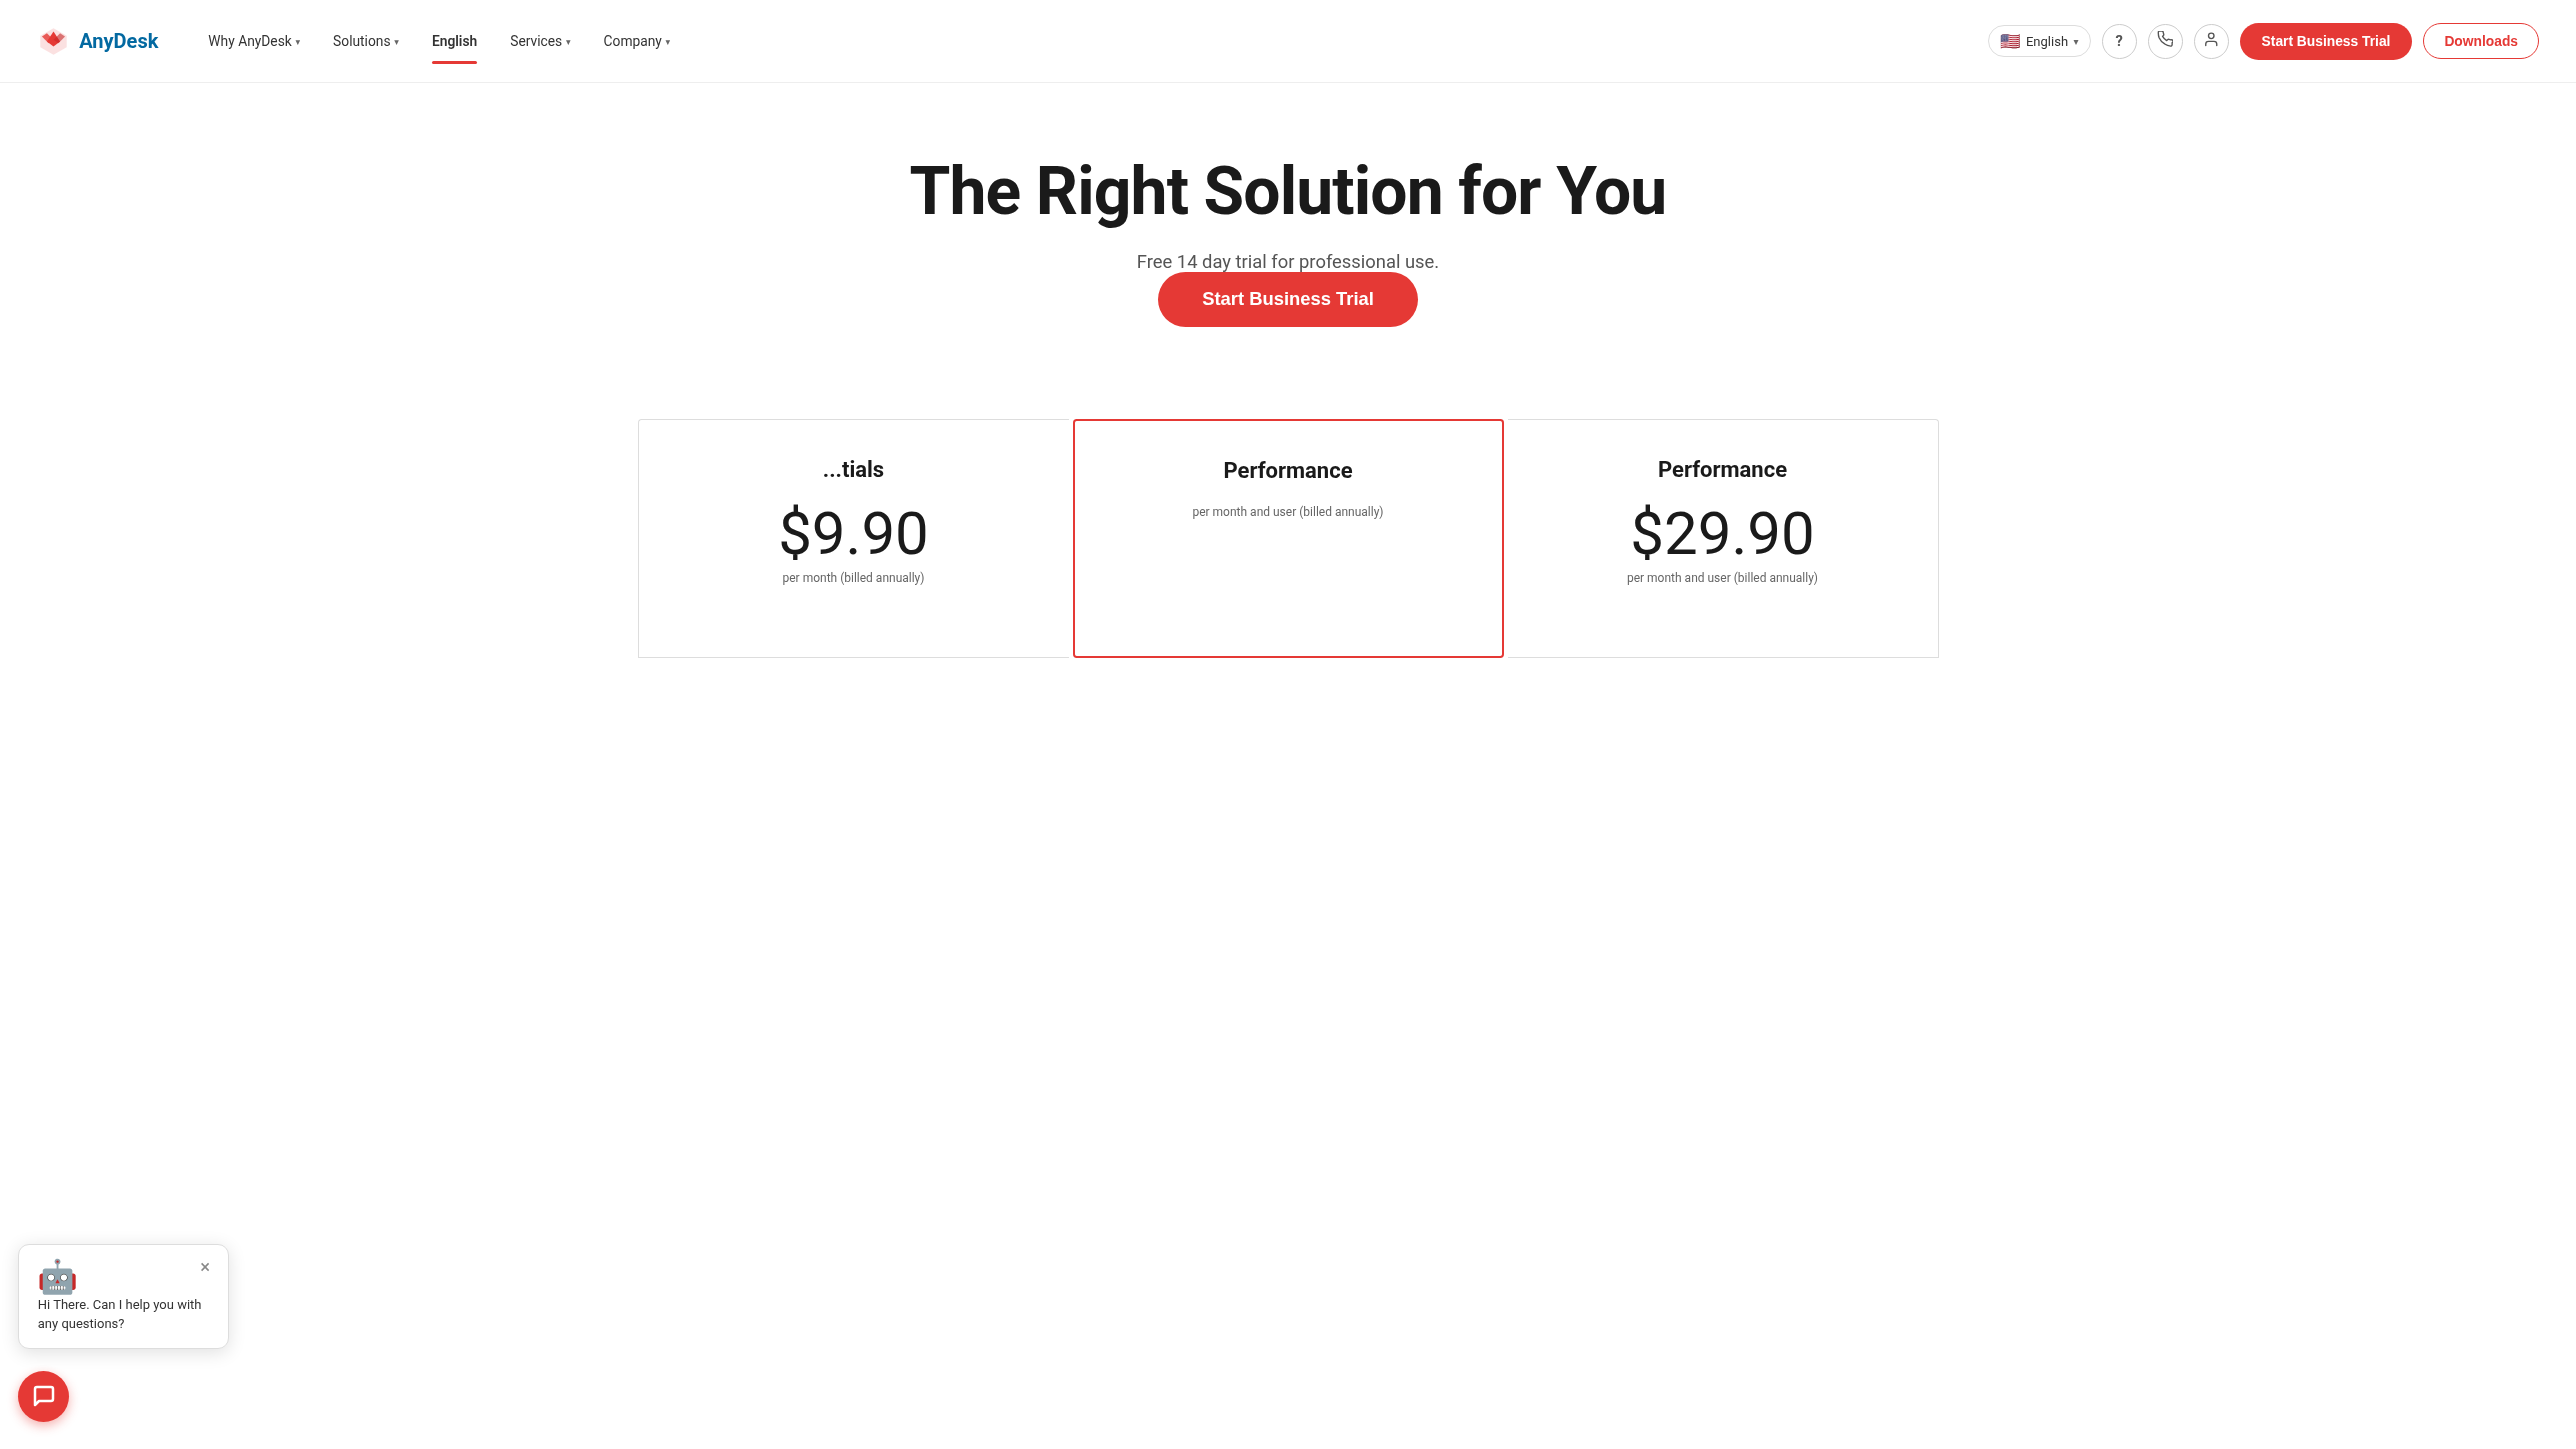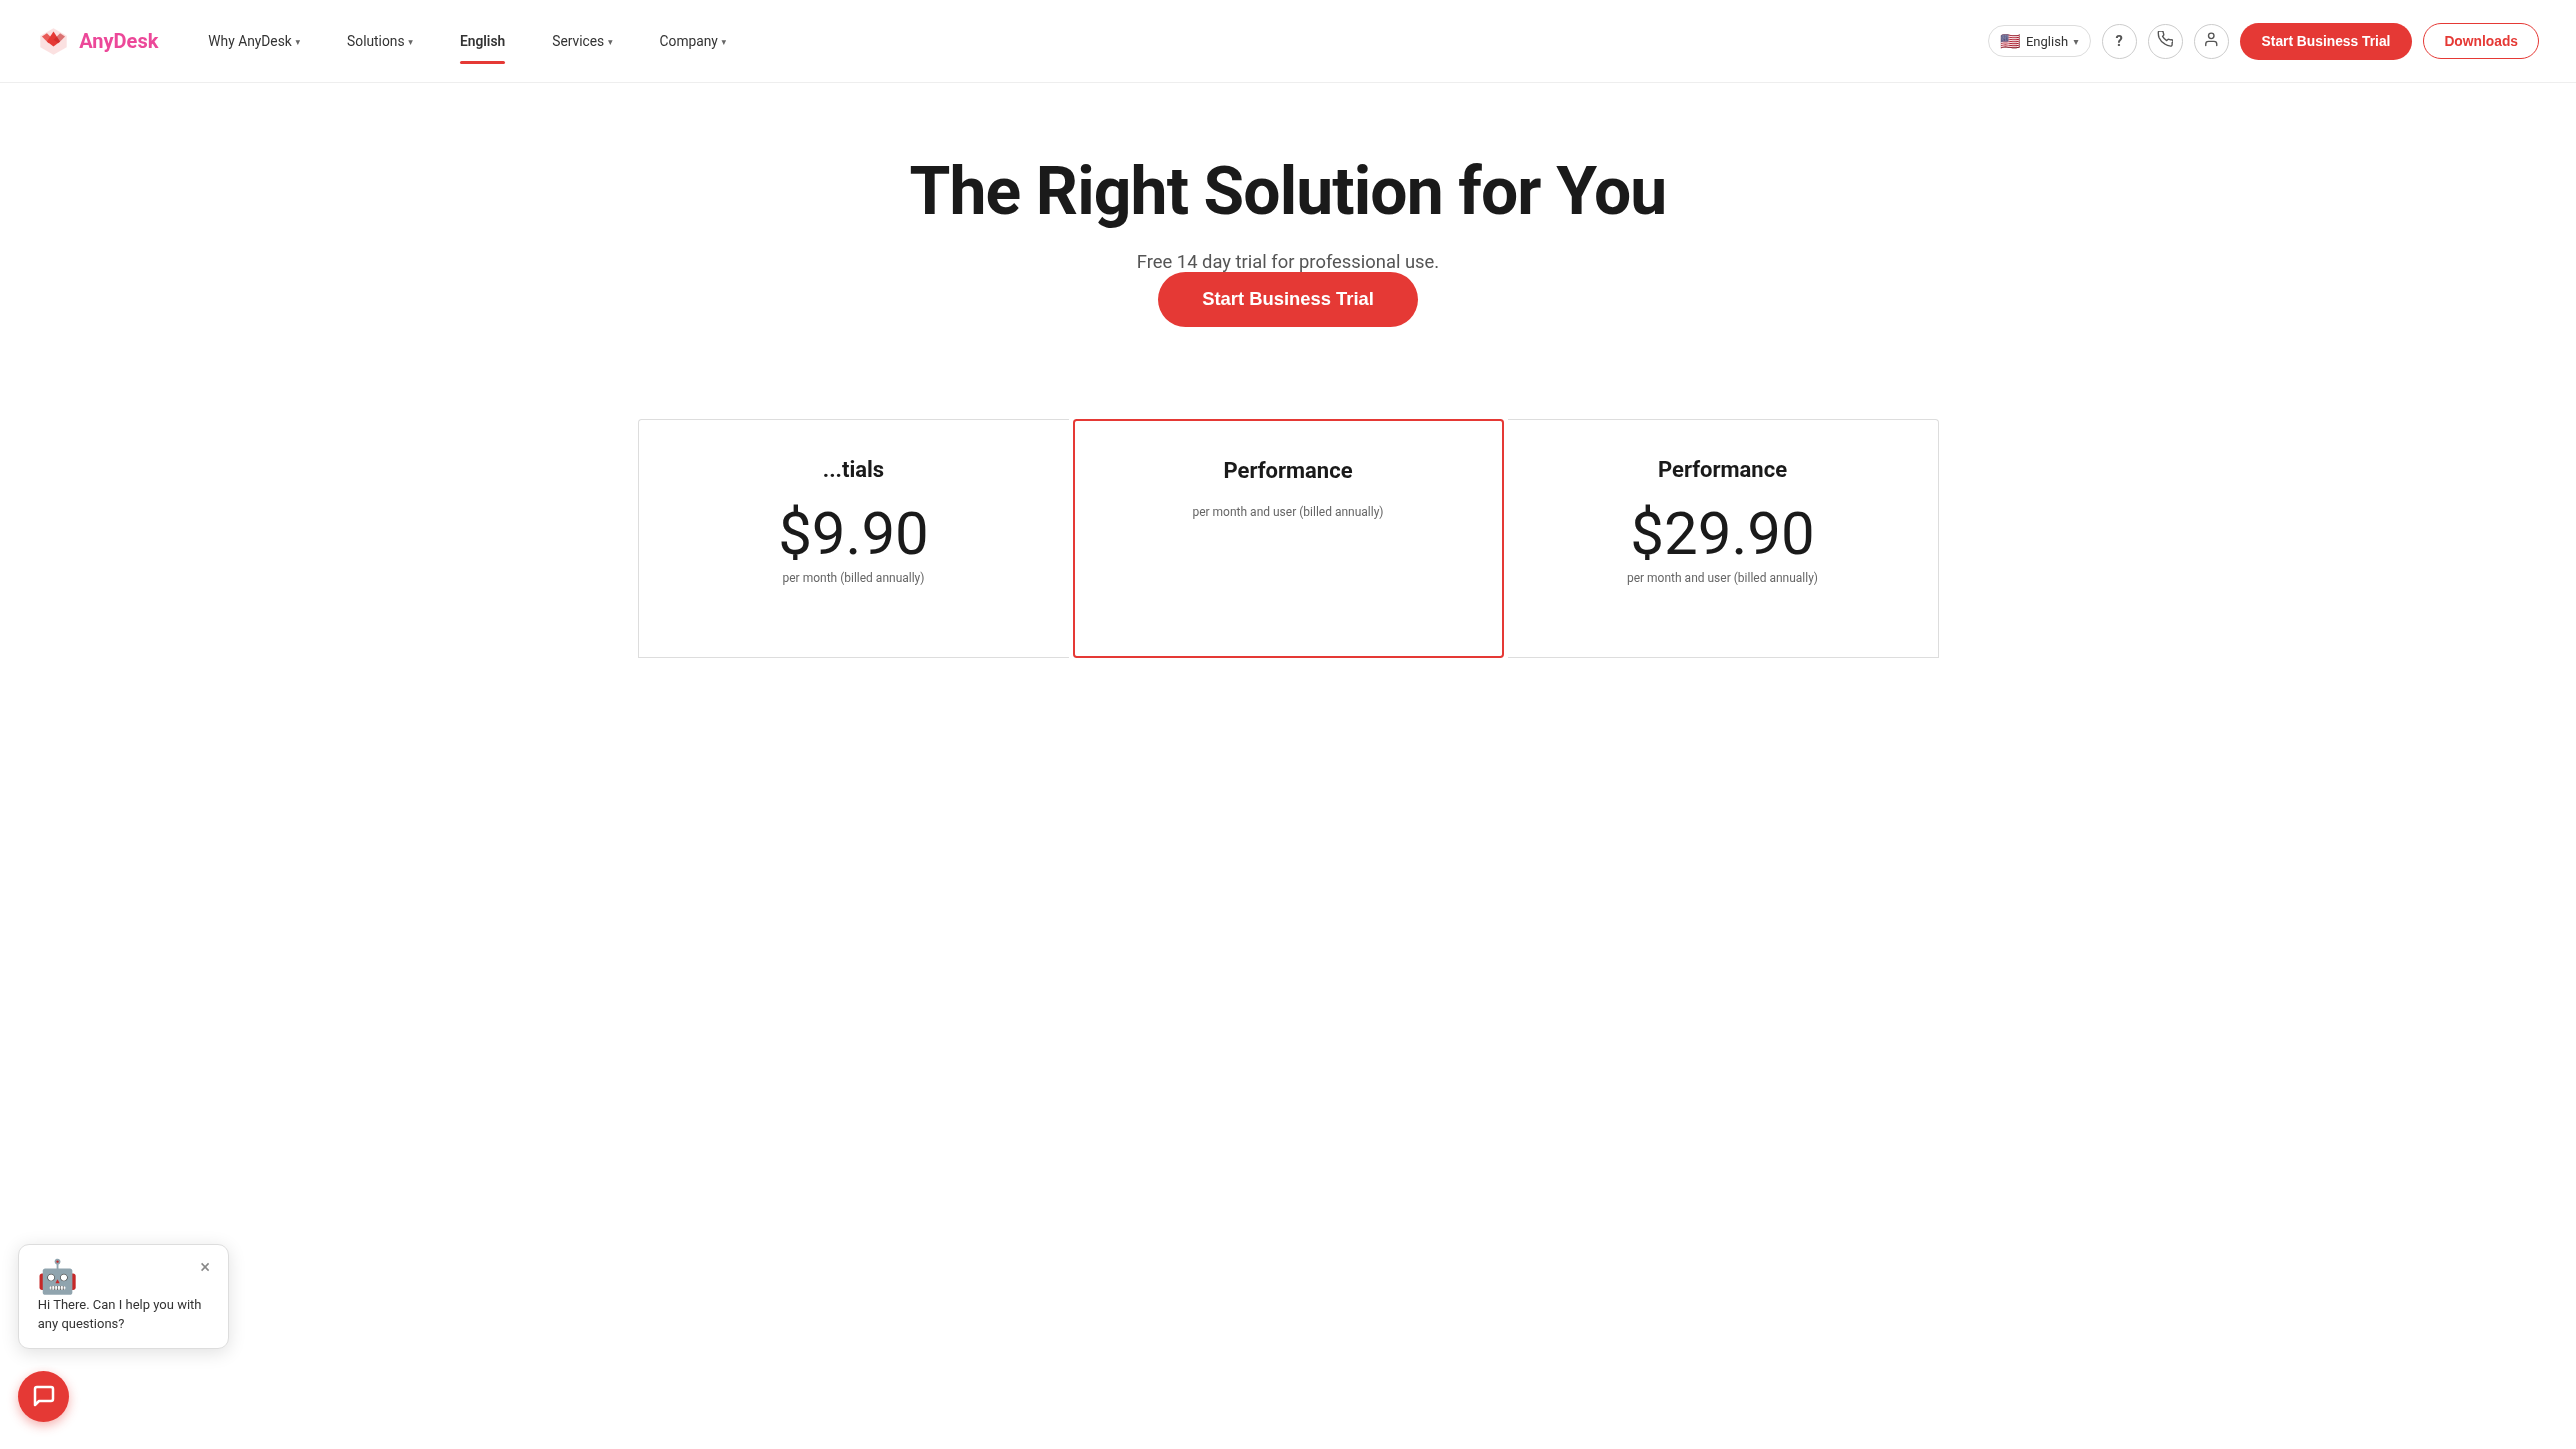--- a/index.html
+++ b/index.html
@@ -34,27 +34,27 @@
     }
 
     .logo-icon {
       width: 33px;
       height: 33px;
     }
 
     .logo-text {
       font-size: 20px;
       font-weight: 700;
-      color: #ec4899;
+      color: #0369a1;
     }
 
     .nav {
       display: flex;
       align-items: center;
-      gap: 21px;
+      gap: 7px;
       margin-left: 37px;
     }
 
     .nav-item {
       display: flex;
       align-items: center;
       gap: 3.7px;
       padding: 7.3px 13px;
       font-size: 13.8px;
       color: #333;

